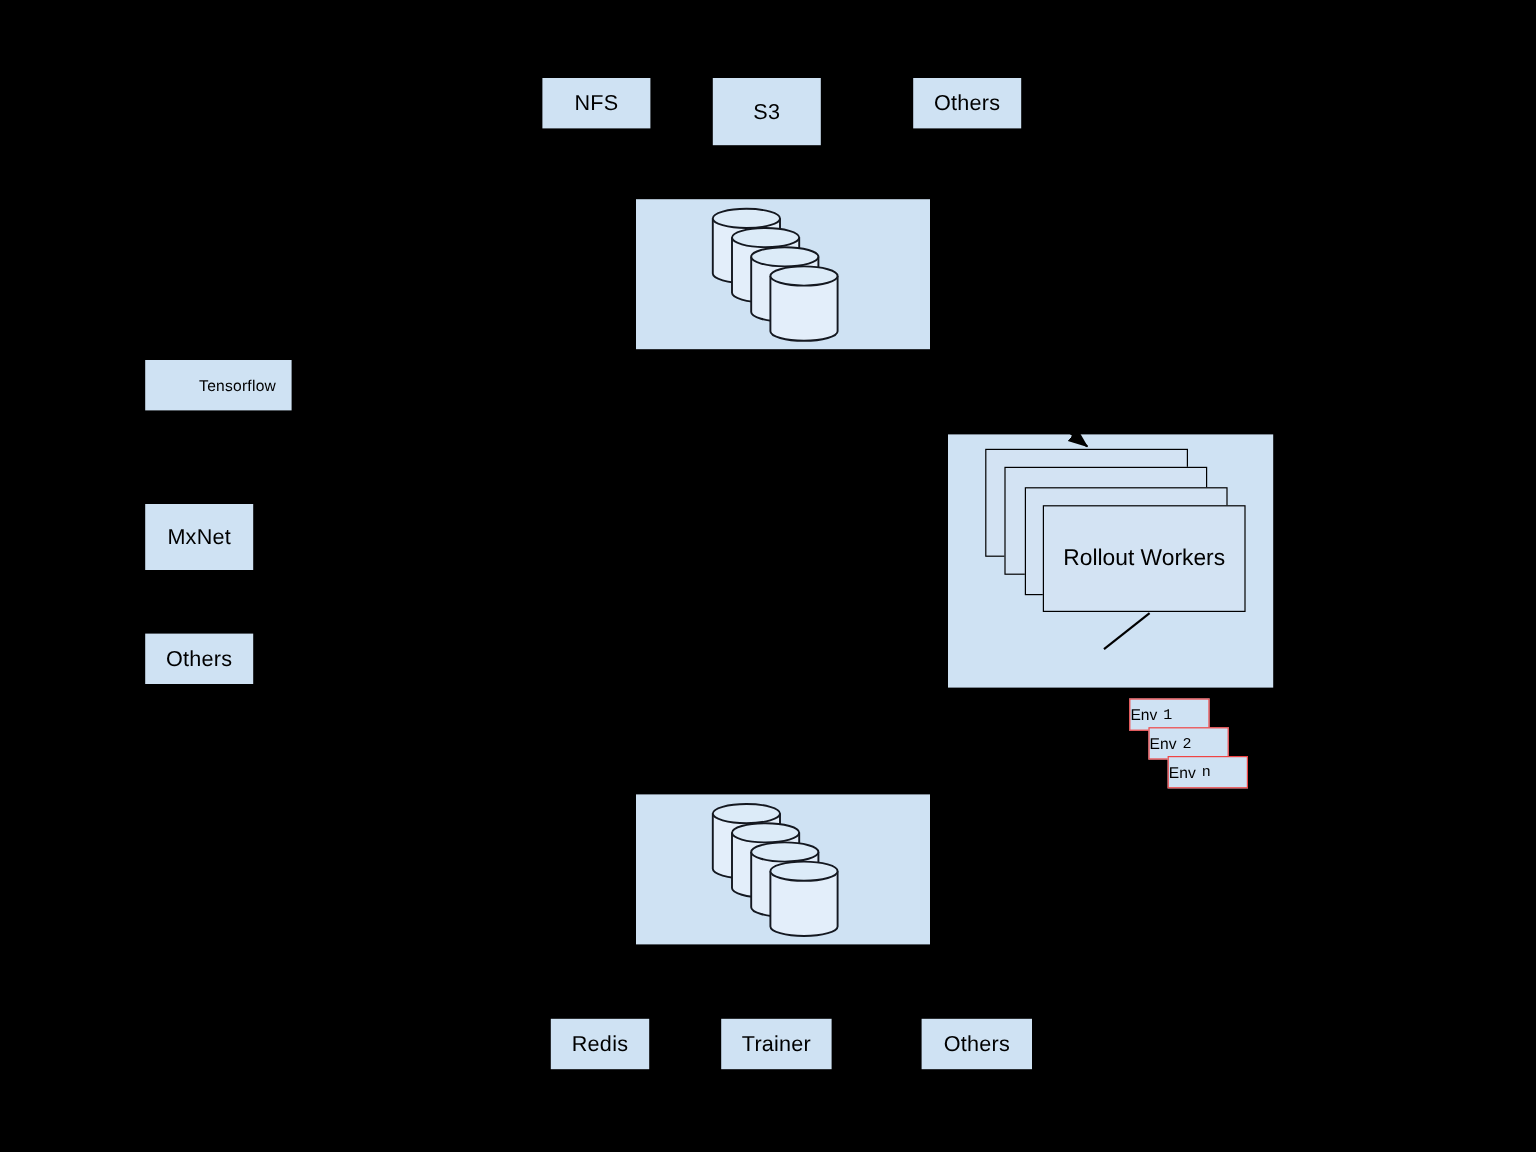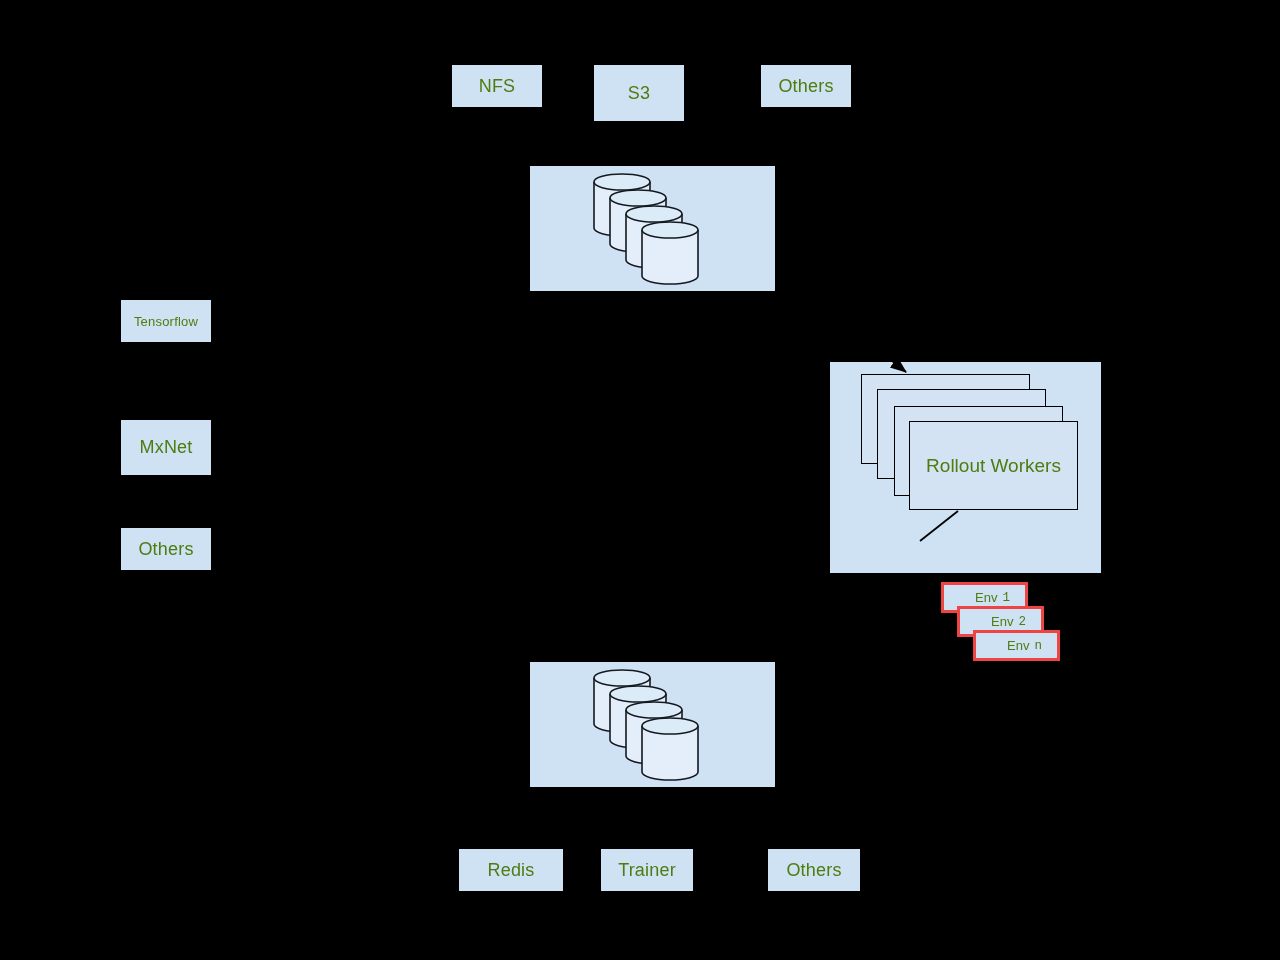--- a/index.html
+++ b/index.html
@@ -1,38 +1,38 @@
 <!DOCTYPE html>
 <html><head>
 <meta charset="utf-8">
 <style>
   html,body{margin:0;padding:0;background:#000;}
   #canvas{
     position:relative;width:1280px;height:960px;background:#000;overflow:hidden;
-    font-family:"Liberation Sans", sans-serif;color:#4d7c0f;
+    font-family:"Liberation Sans", sans-serif;color:#000000;
   }
   .chip{
     position:absolute;background:#cfe2f3;display:flex;align-items:center;justify-content:center;
     font-size:18px;letter-spacing:.2px;
   }
   .chip.small{font-size:13px;}
   .panel{position:absolute;background:#cfe2f3;}
   .inner-rect{
     position:absolute;background:#cfe2f3;border:1.6px solid #000;
     display:flex;align-items:center;justify-content:center;font-size:19px;
   }
   .stack-rect{
     position:absolute;background:#d3e3f3;border:1.5px solid #000;
   }
   .stack-rect .lbl{
     position:absolute;inset:0;display:flex;align-items:center;justify-content:center;font-size:19px;
   }
   .env{
-    position:absolute;width:65px;height:25px;background:#cfe2f3;border:3px solid #ef4444;
-    display:flex;align-items:center;justify-content:center;font-size:13px;padding-left:16px;
+    position:absolute;width:65px;height:25px;background:#cfe2f3;border:1px solid #ef4444;
+    display:flex;align-items:center;font-size:13px;
   }
   .env .num{font-family:"Liberation Mono", monospace;font-size:12.5px;margin-left:5px;}
   #overlay{position:absolute;left:0;top:0;pointer-events:none;}
   .dbicon{position:absolute;left:0;top:0;}
 </style>
 </head>
 <body>
 
 <div id="canvas">
 
@@ -54,32 +54,32 @@
         <path d="M80,32 L80,78 A28,8 0 0 0 136,78 L136,32"></path>
         <ellipse cx="108" cy="32" rx="28" ry="8" fill="#dcebf8"></ellipse>
         <path d="M96,48 L96,94 A28,8 0 0 0 152,94 L152,48"></path>
         <ellipse cx="124" cy="48" rx="28" ry="8" fill="#dcebf8"></ellipse>
         <path d="M112,64 L112,110 A28,8 0 0 0 168,110 L168,64"></path>
         <ellipse cx="140" cy="64" rx="28" ry="8" fill="#dcebf8"></ellipse>
       </g>
     </svg>
   </div>
 
-  <div class="chip small" style="left:121px;top:300px;width:90px;height:42px;">
+  <div class="chip small" style="left:121px;top:300px;width:90px;height:42px;padding-left:32px;">
     <span>Tensorflow</span>
   </div>
   <div class="chip" style="left:121px;top:420px;width:90px;height:55px;">
     <span>MxNet</span>
   </div>
   <div class="chip" style="left:121px;top:528px;width:90px;height:42px;">
     <span>Others</span>
   </div>
 
 
-  <div class="panel" style="left:790px;top:362px;width:271px;height:211px;margin-left:40px;">
+  <div class="panel" style="left:790px;top:362px;width:271px;height:211px;">
     <div class="stack-rect" style="left:31px;top:12px;width:167px;height:88px;"></div>
     <div class="stack-rect" style="left:47px;top:27px;width:167px;height:88px;"></div>
     <div class="stack-rect" style="left:64px;top:44px;width:167px;height:88px;"></div>
     <div class="stack-rect" style="left:79px;top:59px;width:167px;height:87px;">
       <div class="lbl">Rollout Workers</div>
     </div>
   </div>
 
   <div class="env" style="left:941px;top:582px;">
     <span>Env</span>
@@ -102,21 +102,21 @@
         <path d="M80,32 L80,78 A28,8 0 0 0 136,78 L136,32"></path>
         <ellipse cx="108" cy="32" rx="28" ry="8" fill="#dcebf8"></ellipse>
         <path d="M96,48 L96,94 A28,8 0 0 0 152,94 L152,48"></path>
         <ellipse cx="124" cy="48" rx="28" ry="8" fill="#dcebf8"></ellipse>
         <path d="M112,64 L112,110 A28,8 0 0 0 168,110 L168,64"></path>
         <ellipse cx="140" cy="64" rx="28" ry="8" fill="#dcebf8"></ellipse>
       </g>
     </svg>
   </div>
 
-  <div class="chip" style="left:459px;top:849px;width:104px;height:42px;">
+  <div class="chip" style="left:459px;top:849px;width:82px;height:42px;">
     <span>Redis</span>
   </div>
   <div class="chip" style="left:601px;top:849px;width:92px;height:42px;">
     <span>Trainer</span>
   </div>
   <div class="chip" style="left:768px;top:849px;width:92px;height:42px;">
     <span>Others</span>
   </div>
 
   <svg id="overlay" width="1280" height="960" viewBox="0 0 1280 960">

